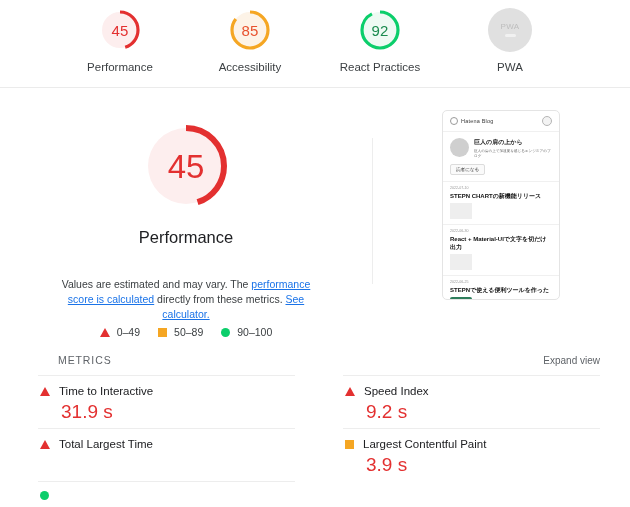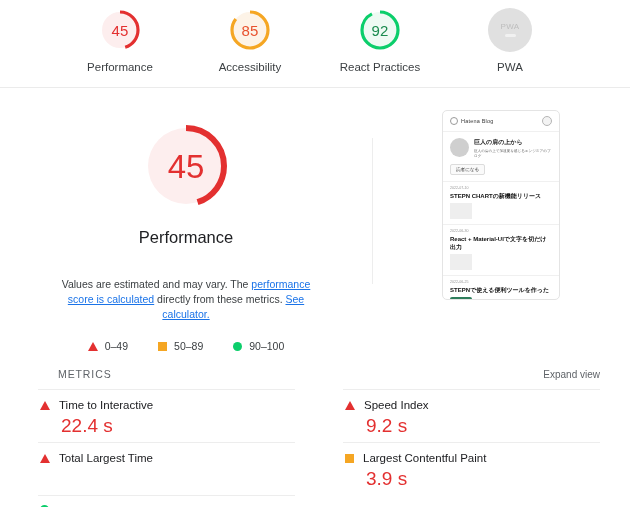--- a/index.html
+++ b/index.html
@@ -145,24 +145,24 @@
     font-size: 10.5px;
     line-height: 15px;
     color: #3c4043;
   }
   .perf-desc a {
     color: #1a73e8;
     text-decoration: underline;
   }
 
   .legend {
-    margin-top: 18px;
-    display: flex;
-    align-items: center;
-    gap: 30px;
+    margin-top: 4px;
+    display: flex;
+    align-items: center;
+    gap: 18px;
   }
   .legend-item {
     display: flex;
     align-items: center;
     gap: 7px;
     font-size: 10.5px;
     color: #3c4043;
   }
   .tri {
     width: 0; height: 0;
@@ -433,21 +433,21 @@
   <div class="metrics-head">
     <span class="metrics-title">METRICS</span>
     <span class="expand-view">Expand view</span>
   </div>
   <div class="metrics-grid" id="metrics-grid">
       <div class="metric">
         <div class="metric-head">
           <span class="ic-tri"></span>
           <span class="metric-name">Time to Interactive</span>
         </div>
-        <div class="metric-value" style="color:#e33030">22.4 s</div>
+        <div class="metric-value" style="color:#e33030">31.9 s</div>
       </div>
       <div class="metric">
         <div class="metric-head">
           <span class="ic-tri"></span>
           <span class="metric-name">Speed Index</span>
         </div>
         <div class="metric-value" style="color:#e33030">9.2 s</div>
       </div>
       <div class="metric">
         <div class="metric-head">

